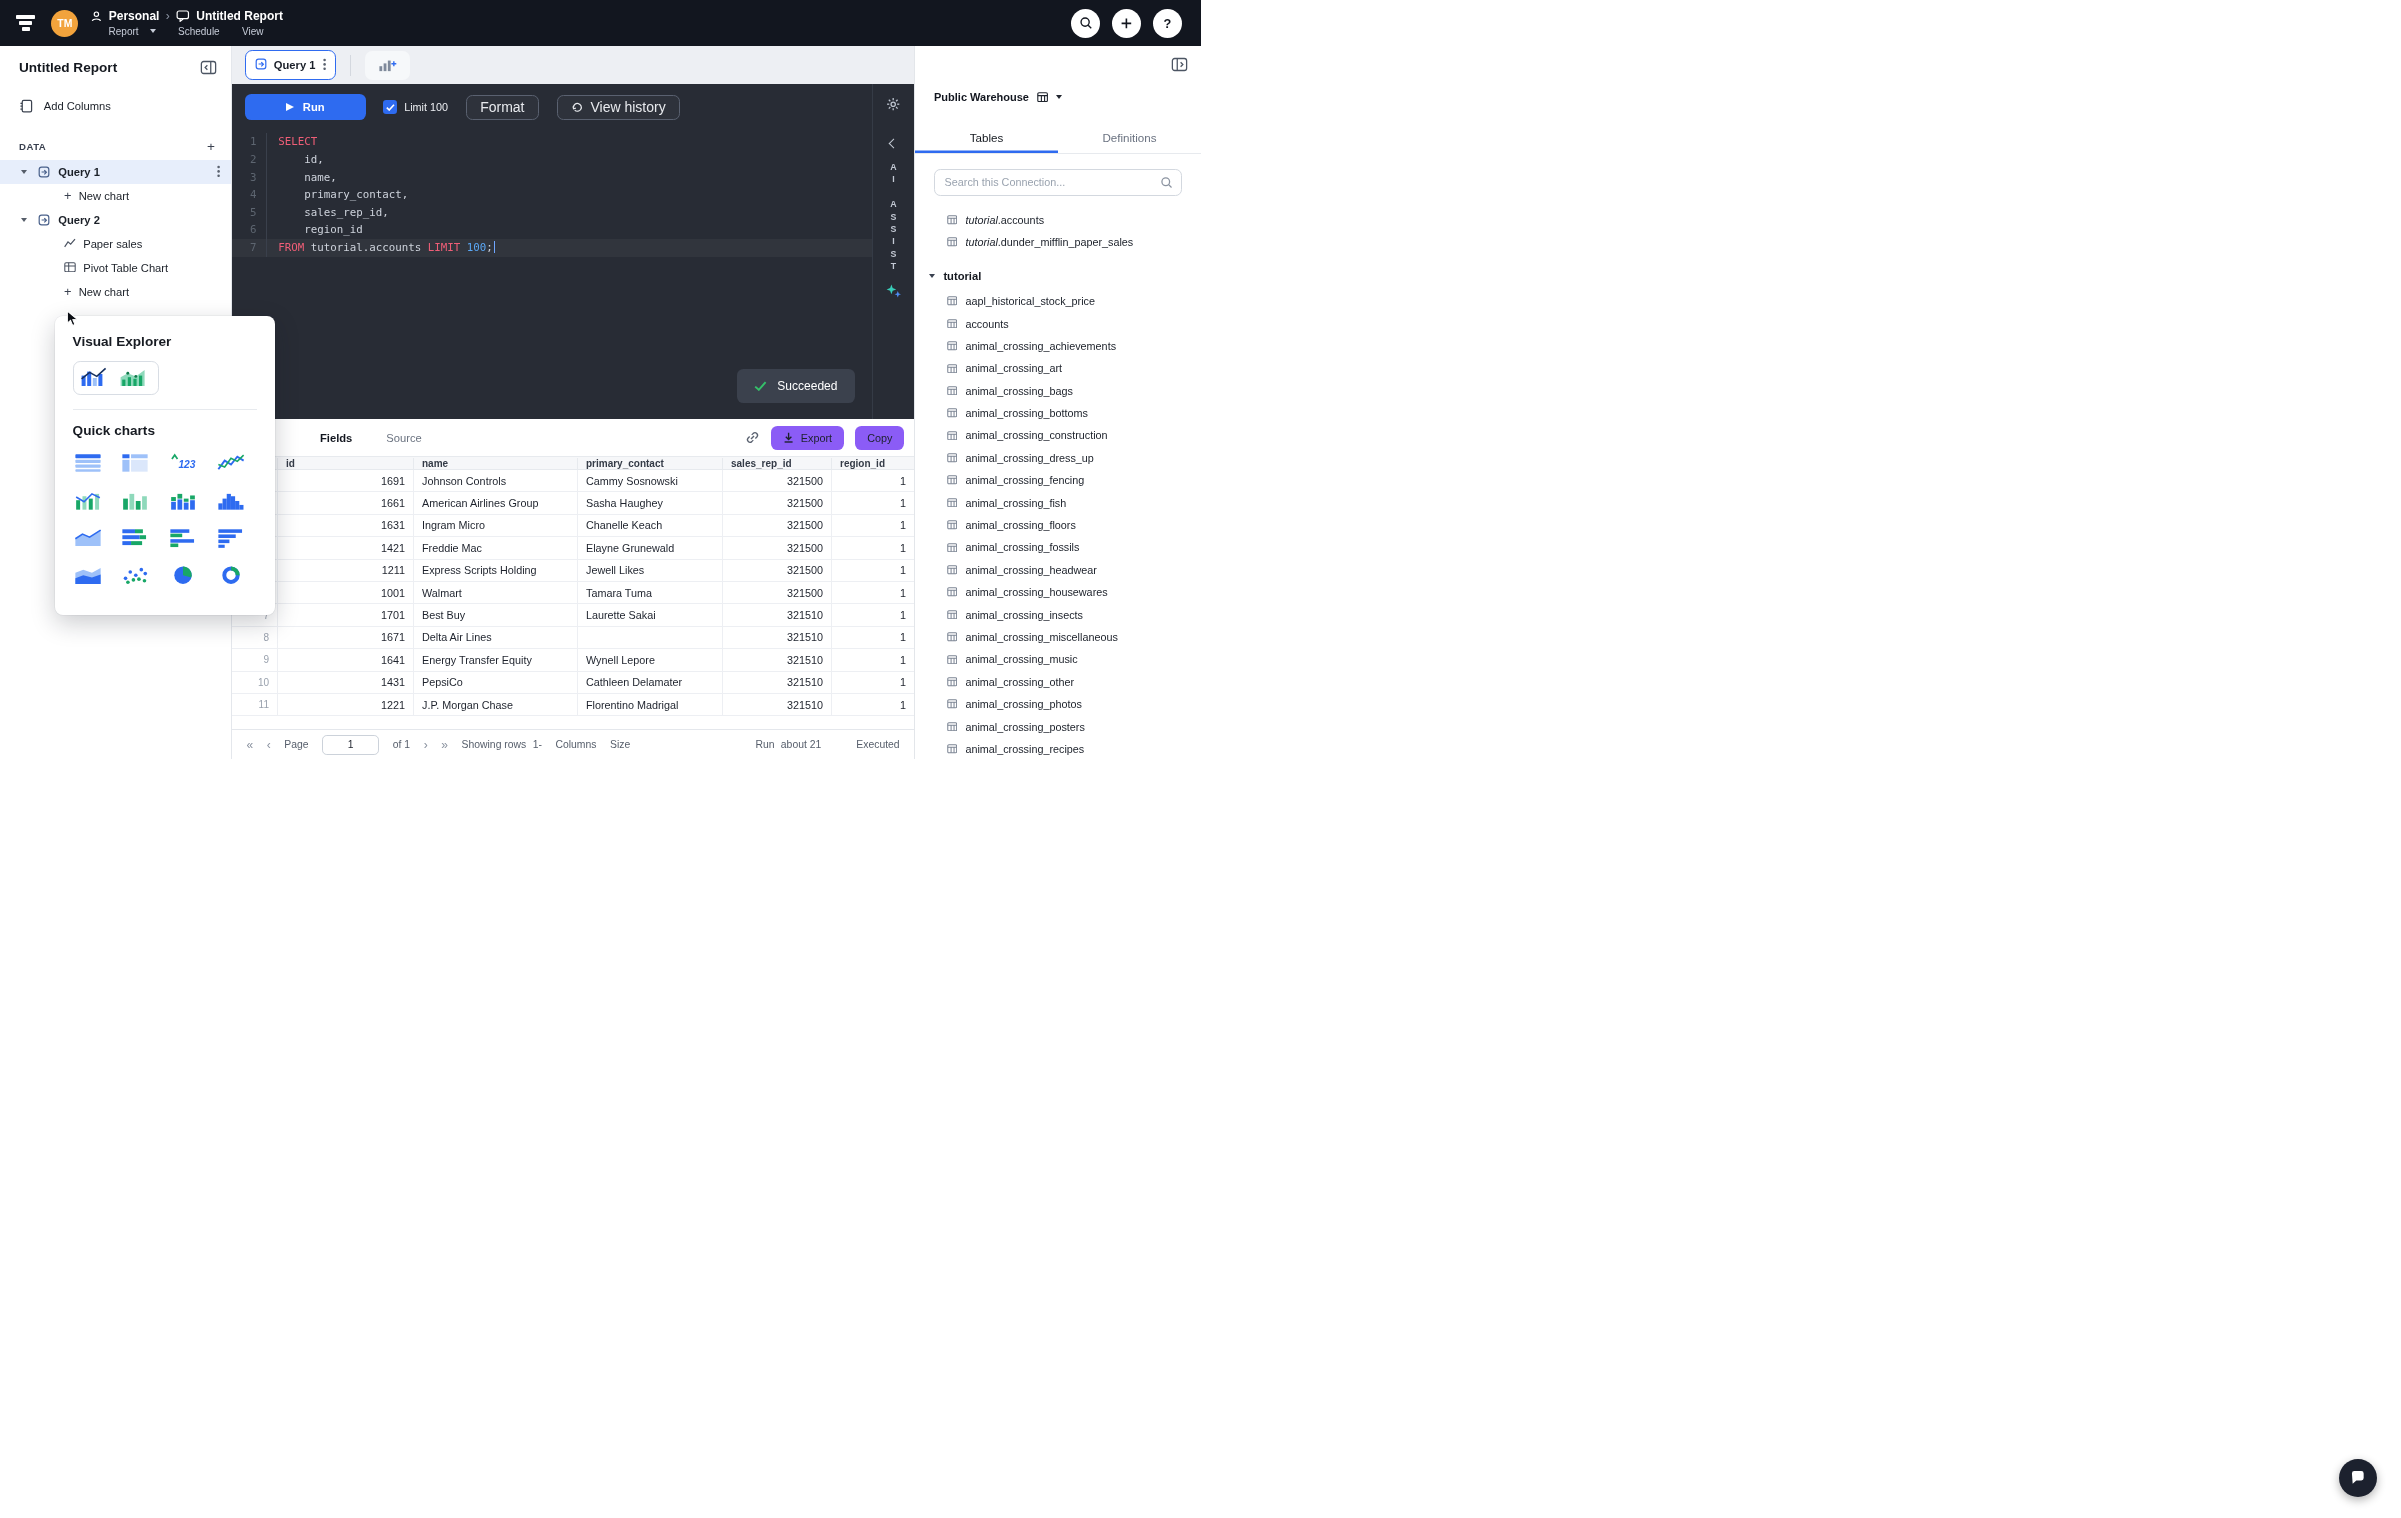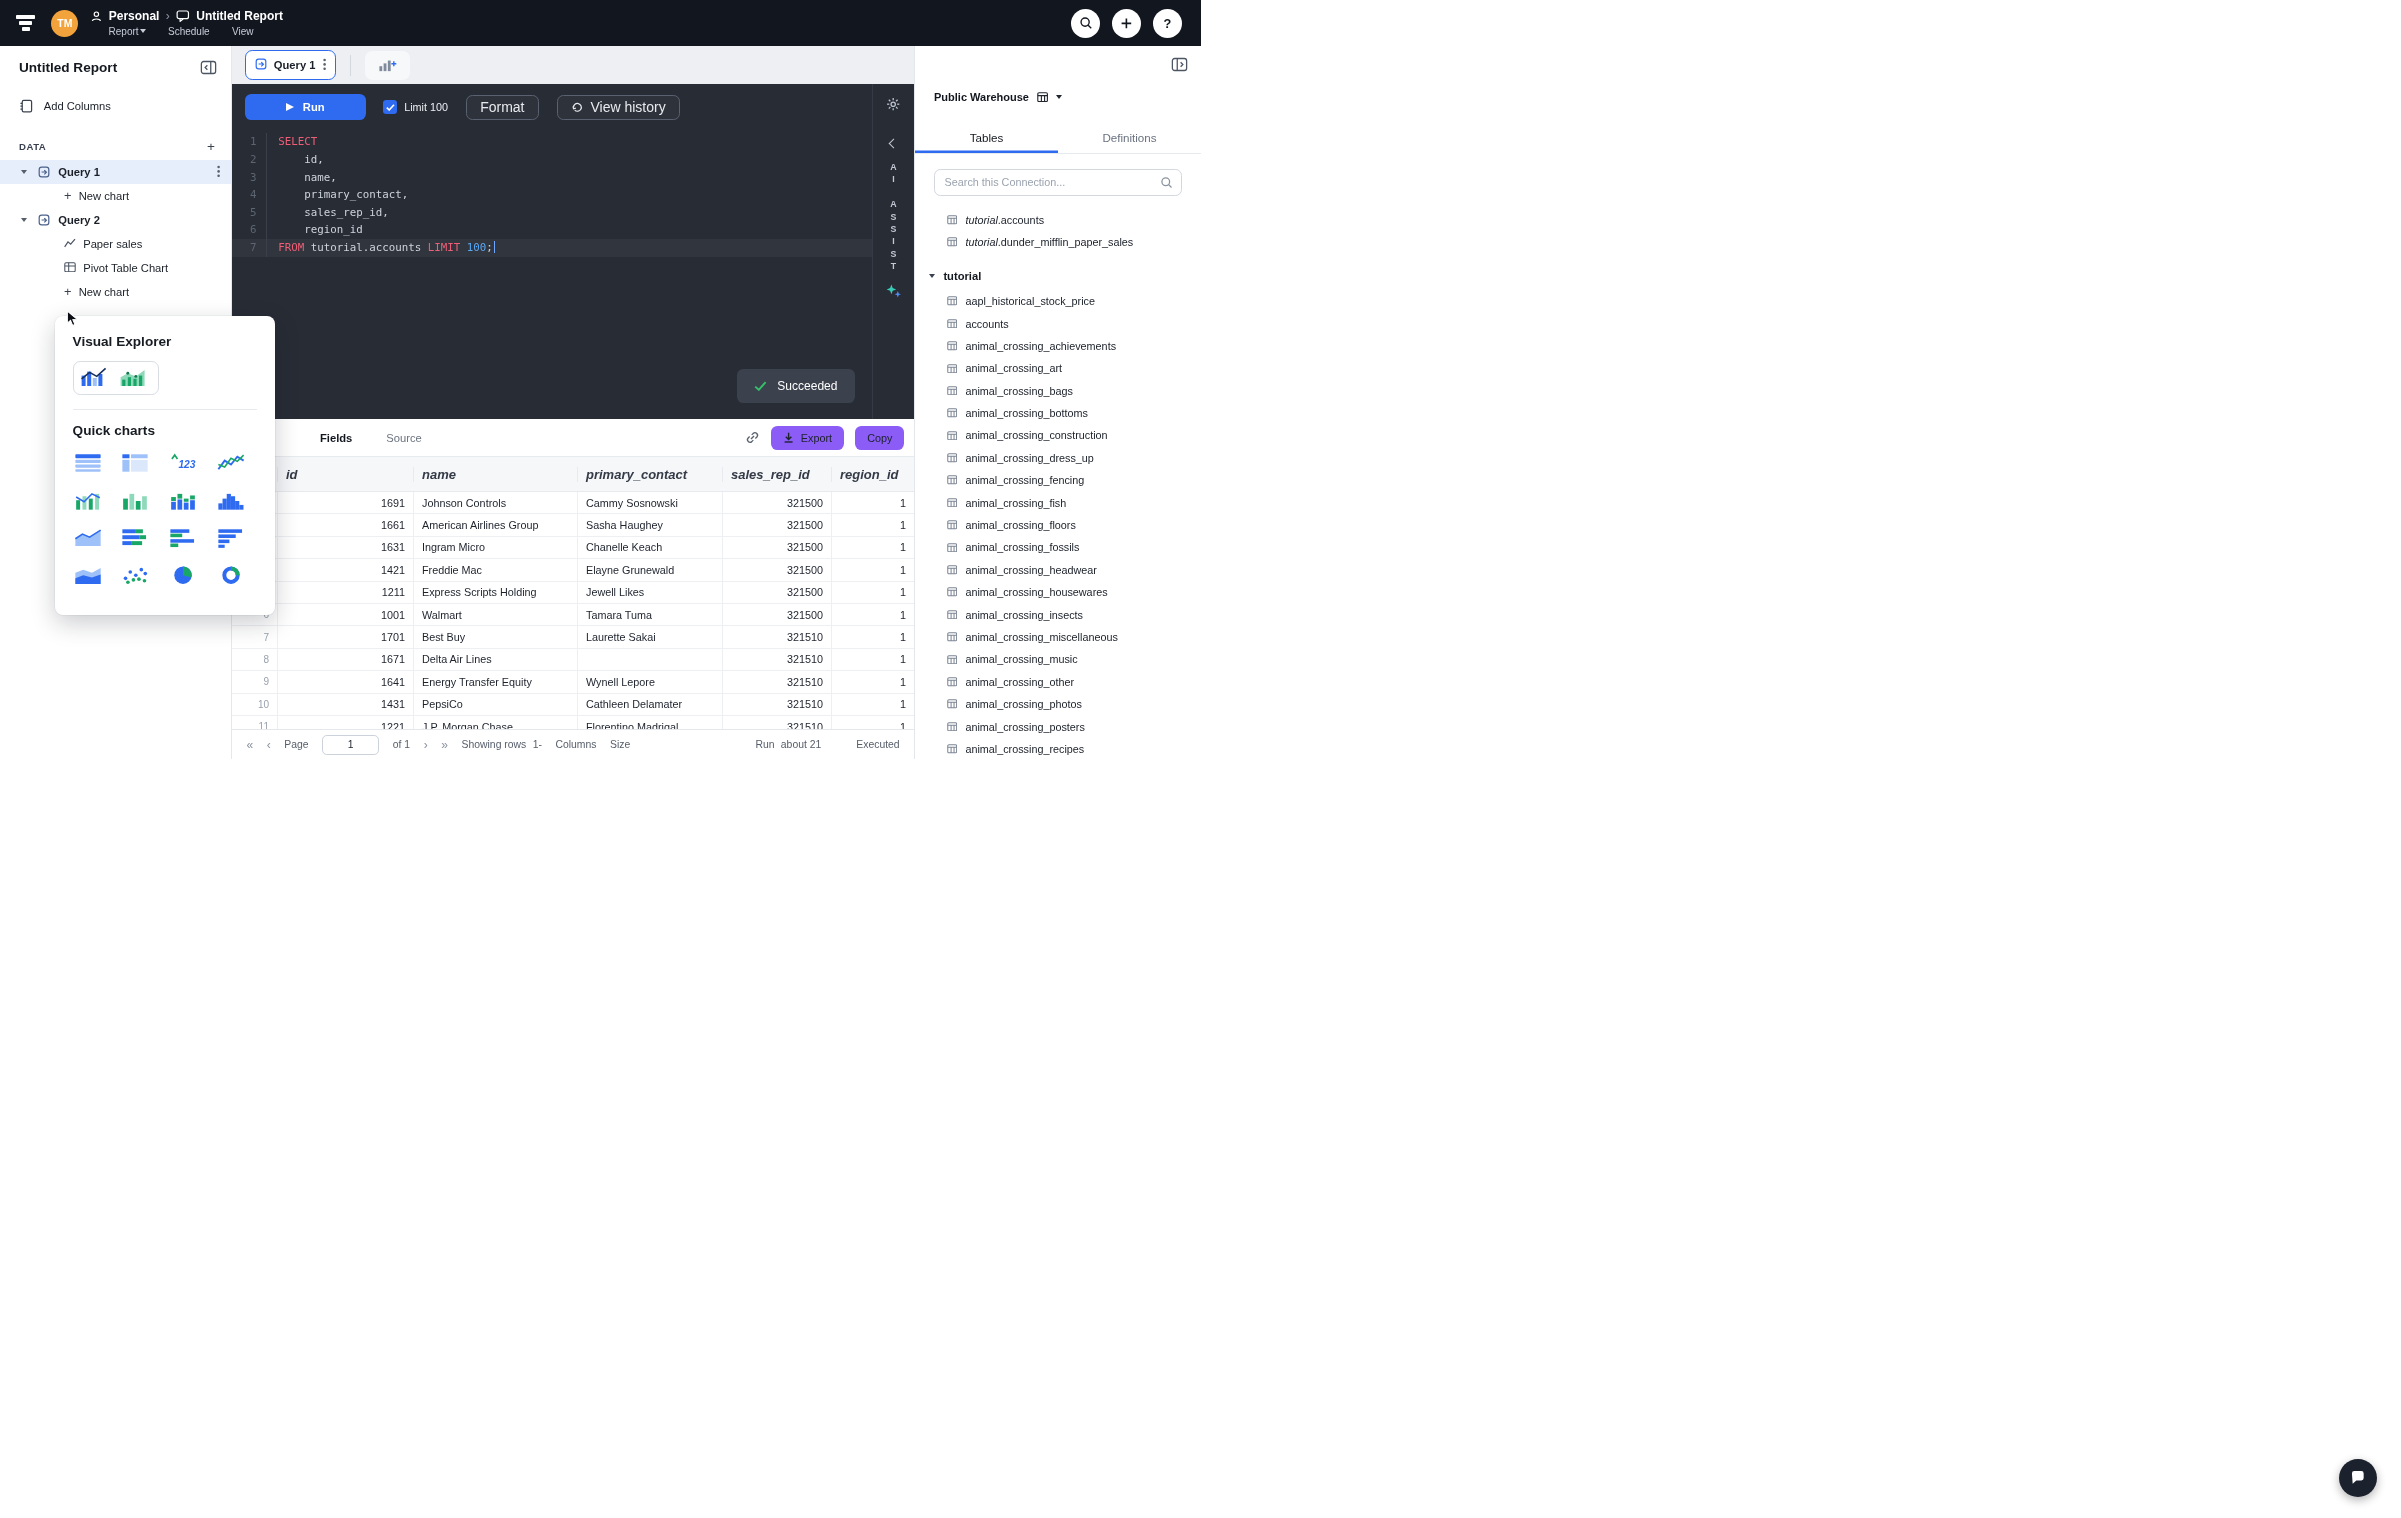--- a/index.html
+++ b/index.html
@@ -9,21 +9,21 @@
   
   .topbar { height:46px; background:#12161f; display:flex; align-items:center; padding:0 19px 0 11.2px; gap:11.2px; }
   .logo { width:29px; height:29px; display:flex; flex-direction:column; justify-content:center; align-items:center; gap:2.4px; }
   .logo i { display:block; height:4px; background:#fff; border-radius:0.8px; }
   .logo i:nth-child(1){width:19px;} .logo i:nth-child(2){width:13.6px;} .logo i:nth-child(3){width:8px;}
   .avatar { width:27px; height:27px; border-radius:50%; background:#f2a33c; color:#fff; font-weight:700; font-size:10.4px; display:flex; align-items:center; justify-content:center; flex:none; }
   .tb-text { display:flex; flex-direction:column; gap:2.4px; }
   .tb-title-row { display:flex; align-items:center; gap:6.4px; color:#fff; font-size:12px; font-weight:700; }
   .tb-crumb-sep { color:#8b93a2; font-size:12px; font-weight:400; }
   .tb-menu { display:flex; gap:22.4px; font-size:10px; color:#c6ccd8; margin-left:19px; }
-  .tb-menu .mi { display:flex; align-items:center; gap:1px; cursor:pointer; }
+  .tb-menu .mi { display:flex; align-items:center; gap:11px; cursor:pointer; }
   .caret-down { width:0;height:0;border-left:3.2px solid transparent;border-right:3.2px solid transparent;border-top:4px solid #c6ccd8; }
   .tb-right { margin-left:auto; display:flex; gap:12px; }
   .tb-circle { width:29px; height:29px; border-radius:50%; background:#fff; color:#12161f; display:flex; align-items:center; justify-content:center; font-weight:700; font-size:12.8px; cursor:pointer; }
 
   
   .main { display:flex; height:713px; }
   .left { width:232px; border-right:0.8px solid #e4e7ec; background:#fff; position:relative; flex:none; }
   .center { flex:1; min-width:0; display:flex; flex-direction:column; }
   .right { width:287px; border-left:0.8px solid #e3e6ea; background:#fff; position:relative; flex:none; display:flex; flex-direction:column; }
 
@@ -74,21 +74,21 @@
 
   
   .results { flex:1; min-height:0; display:flex; flex-direction:column; background:#fff; }
   .res-toolbar { height:37px; display:flex; align-items:center; padding:0 9.6px 0 88px; gap:34px; flex:none; }
   .res-tab { font-size:11.2px; color:#6b7380; cursor:pointer; }
   .res-tab.active { color:#12161f; font-weight:700; }
   .res-actions { margin-left:auto; display:flex; align-items:center; gap:11.2px; }
   .icon-btn { background:none; border:none; display:flex; cursor:pointer; }
   .lite-btn { height:24px; padding:0 12px; background:#8b5cf6; border-radius:6.4px; font-size:10.8px; color:#1c212b; display:flex; align-items:center; gap:6.4px; border:none; cursor:pointer; }
   .grid-cols { display:grid; grid-template-columns:45px 136px 164px 145px 109px 1fr; }
-  .thead { background:#f6f7f9; border-top:0.8px solid #e7eaee; border-bottom:0.8px solid #e7eaee; height:36px; align-items:center; font-weight:700; font-size:13px; color:#343b47; flex:none;font-style:italic; }
+  .thead { background:#f6f7f9; border-top:0.8px solid #e7eaee; border-bottom:0.8px solid #e7eaee; height:14px; align-items:center; font-weight:700; font-size:10px; color:#343b47; flex:none; }
   .th { padding:0 8px; border-left:0.8px solid #e7eaee; overflow:hidden; white-space:nowrap; }
   .th:first-child { border-left:none; }
   .tbody { flex:1; overflow:hidden; }
   .trr { height:22.4px; align-items:center; border-bottom:0.8px solid #edeff3; font-size:10.8px; color:#1d222c; }
   .td { padding:0 8px; border-left:0.8px solid #edeff3; white-space:nowrap; overflow:hidden; height:100%; display:flex; align-items:center; }
   .td:first-child { border-left:none; }
   .td.num { justify-content:flex-end; }
   .td.gut { color:#99a1ad; font-size:10px; }
   .res-footer { height:30px; border-top:0.8px solid #e4e7ec; display:flex; align-items:center; gap:13.6px; padding:0 14.4px; font-size:10.4px; color:#565e6b; flex:none; }
   .pg-ic { color:#8b93a0; font-size:12px; cursor:pointer; }

